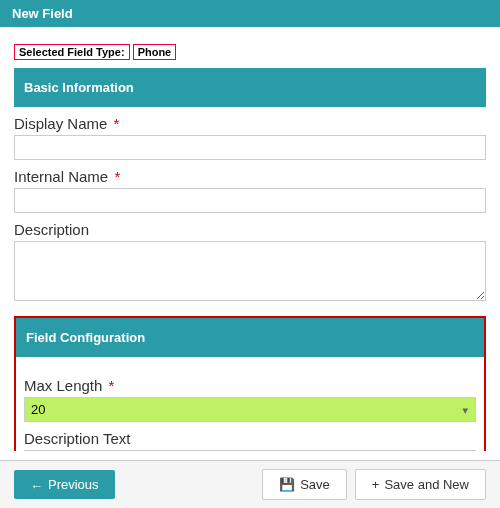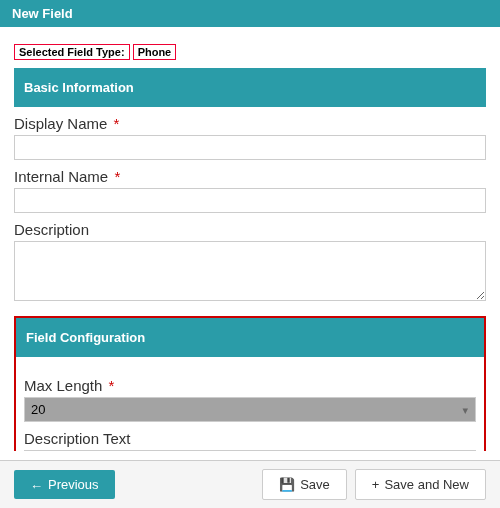--- a/index.html
+++ b/index.html
@@ -87,21 +87,21 @@
     }
     .select-wrapper {
       position: relative;
     }
     .select-wrapper select {
       width: 100%;
       border: 1px solid #ccc;
       padding: 4px 6px;
       font-size: 13px;
       appearance: none;
-      background: #a3a3a3;
+      background: #bef264;
       outline: none;
     }
     .select-arrow {
       position: absolute;
       right: 8px;
       top: 50%;
       transform: translateY(-50%);
       pointer-events: none;
       color: #666;
       font-size: 11px;

